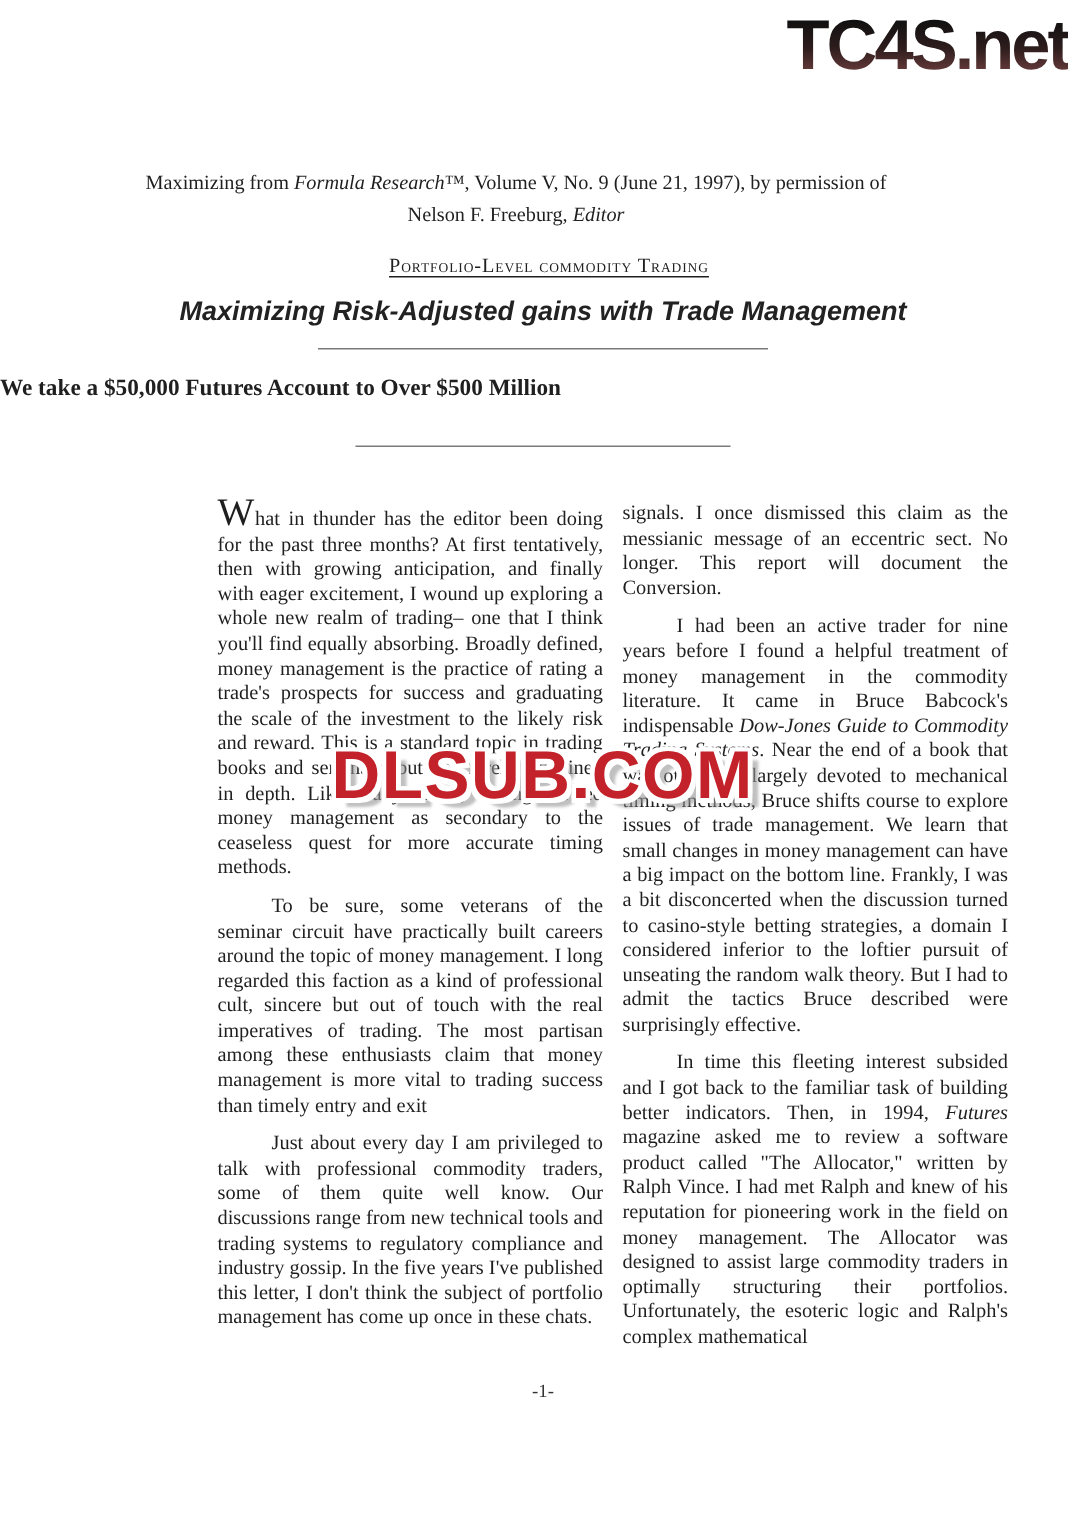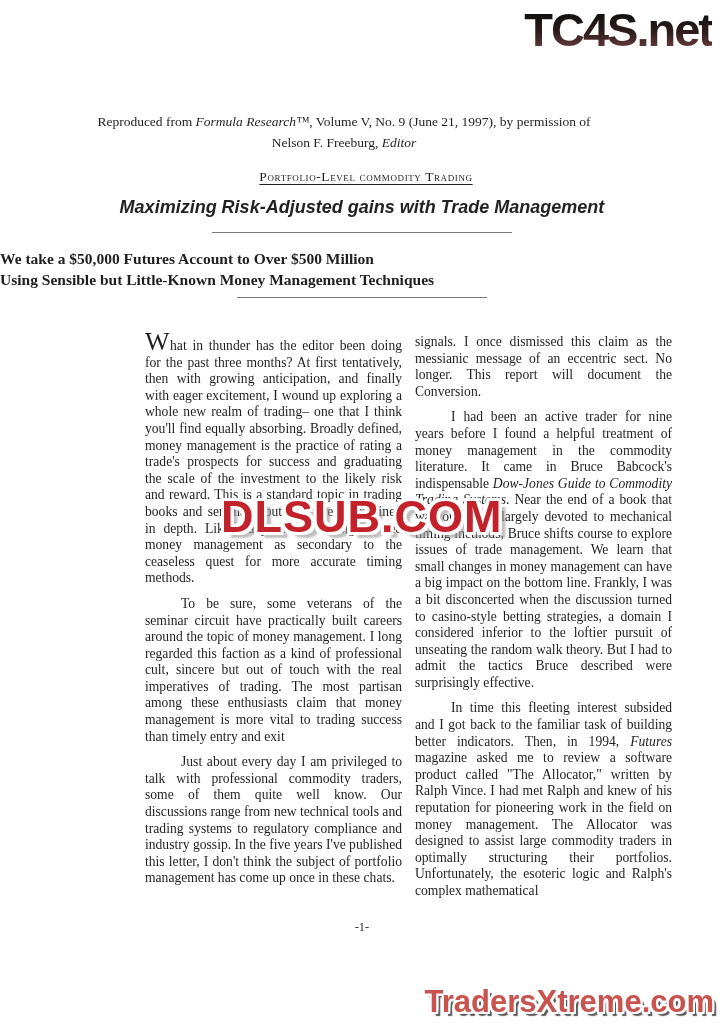--- a/index.html
+++ b/index.html
@@ -88,43 +88,42 @@
     text-align:center;font-size:12.5px;color:#333;
   }
 </style>
 </head>
 <body>
 
 <div class="page">
 
   <div class="tc4s-logo">TC4S.net</div>
 
-  <div class="attribution"><span>Reproduced from </span><i>Formula Research™</i><span>, Volume V, No. 9 (June 21, 1997), by permission of</span><br><span>Nelson F. Freeburg, </span><i>Editor</i></div>
+  <div class="attribution"><span>Maximizing from </span><i>Formula Research™</i><span>, Volume V, No. 9 (June 21, 1997), by permission of</span><br><span>Nelson F. Freeburg, </span><i>Editor</i></div>
 
   <div class="kicker">Portfolio-Level commodity Trading</div>
 
   <div class="article-title">Maximizing Risk-Adjusted gains with Trade Management</div>
 
   <div class="rule rule-1"></div>
 
-  <div class="subtitle"><span>We take a $50,000 Futures Account to Over $500 Million</span><br><span>Using Sensible but Little-Known Money Management Techniques</span></div>
+  <div class="subtitle"><span>We take a $50,000 Futures Account to Over $500 Million</span><br></div>
 
   <div class="rule rule-2"></div>
 
   <div class="col col-left">
     <p class="first"><span class="dropcap">W</span><span>hat in thunder has the editor been doing for the past three months?  At first tentatively, then with growing anticipation, and finally with eager excitement, I wound up exploring a whole new realm of trading– one that I think you'll find equally absorbing.  Broadly defined, money management is the practice of rating a trade's prospects for success and graduating the scale of the investment to the likely risk and reward.  This is a standard topic in trading books and seminars, but one rarely examined in depth.  Like many of us, I long viewed money management as secondary to the ceaseless quest for more accurate timing methods.</span></p>
     <p>To be sure, some veterans of the seminar circuit have practically built careers around the topic of money management.  I long regarded this faction as a kind of professional cult, sincere but out of touch with the real imperatives of trading.  The most partisan among these enthusiasts claim that money management is more vital to trading success than timely entry and exit</p>
     <p>Just about every day I am privileged to talk with professional commodity traders, some of them quite well know.  Our discussions range from new technical tools and trading systems to regulatory compliance and industry gossip.  In the five years I've published this letter, I don't think the subject of portfolio management has come up once in these chats.</p>
   </div>
 
   <div class="col col-right">
     <p class="first">signals. I once dismissed this claim as the messianic message of an eccentric sect.  No longer.  This report will document the Conversion.</p>
     <p><span>I had been an active trader for nine years before I found a helpful treatment of money management in the commodity literature.  It came in Bruce Babcock's indispensable </span><i>Dow-Jones Guide to Commodity Trading Systems</i><span>.  Near the end of a book that was otherwise largely devoted to mechanical timing methods, Bruce shifts course to explore issues of trade management.   We learn that small changes in money management can have a big impact on the bottom line.  Frankly, I was a bit disconcerted when the discussion turned to casino-style betting strategies, a domain I considered inferior to the loftier pursuit of unseating the random walk theory.  But I had to admit the tactics Bruce described were surprisingly effective.</span></p>
     <p><span>In time this fleeting interest subsided and I got back to the familiar task of building better indicators.  Then, in 1994, </span><i>Futures</i><span> magazine asked me to review a software product called "The Allocator," written by Ralph Vince.  I had met Ralph and knew of his reputation for pioneering work in the field on money management.  The Allocator was designed to assist large commodity traders in optimally structuring their portfolios.  Unfortunately, the esoteric logic and Ralph's complex mathematical</span></p>
   </div>
 
   <div class="wm wm-dlsub">DLSUB.COM</div>
 
   <div class="page-number">-1-</div>
 
-  <div class="wm wm-tx">TradersXtreme.com</div>
 
 </div>
 
 </body></html>

